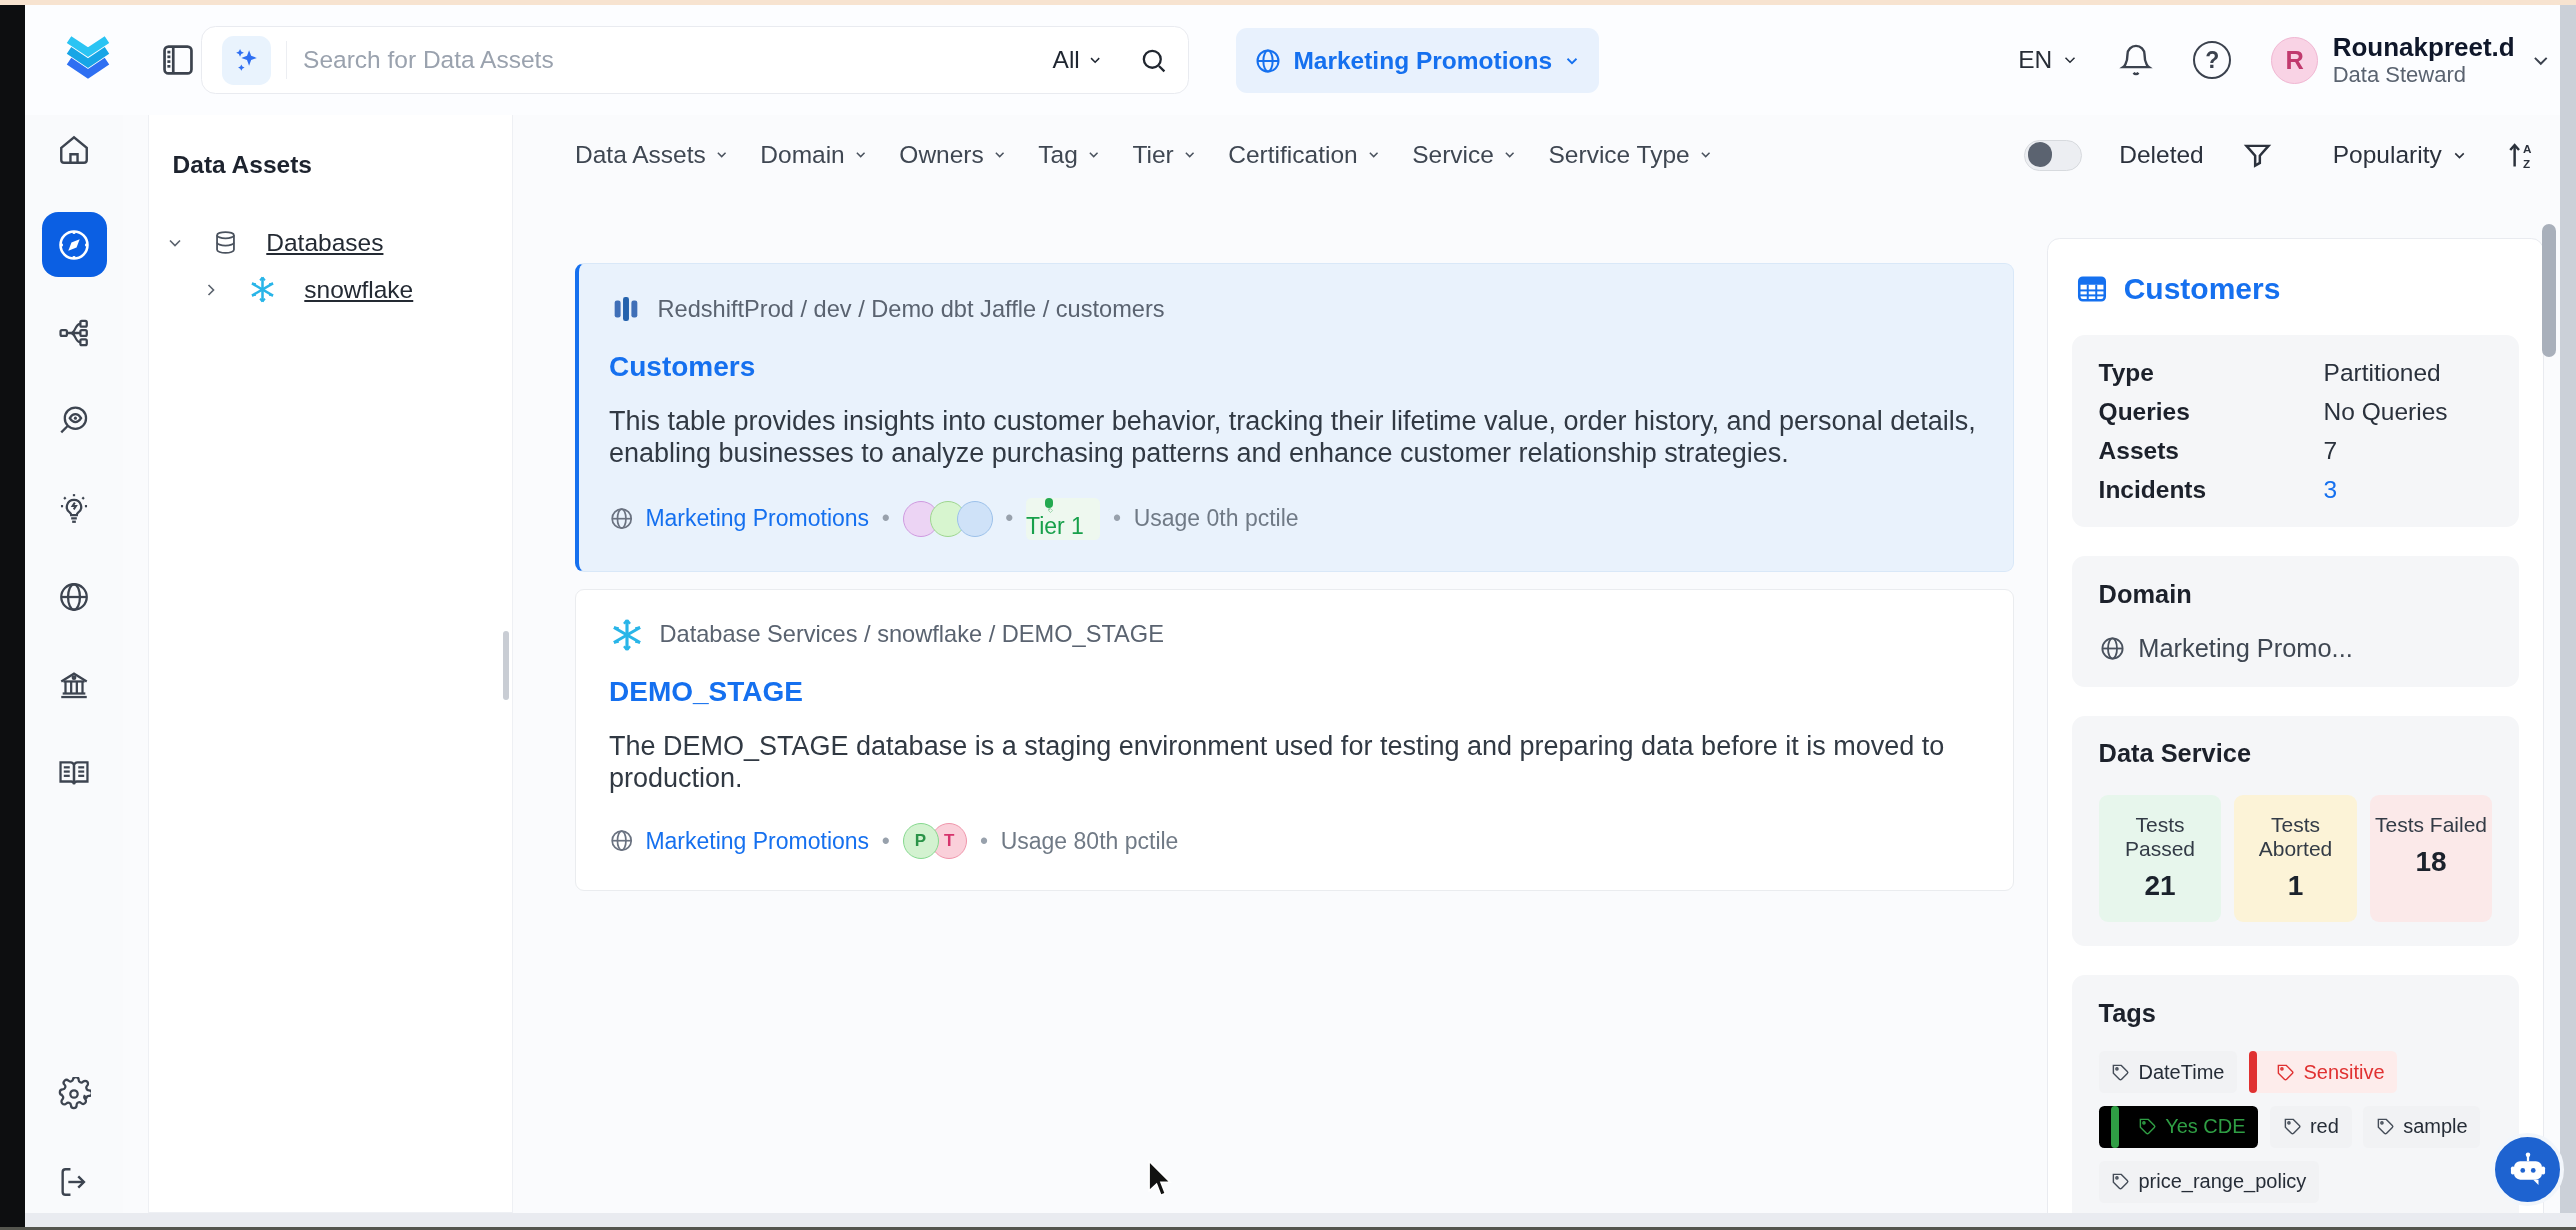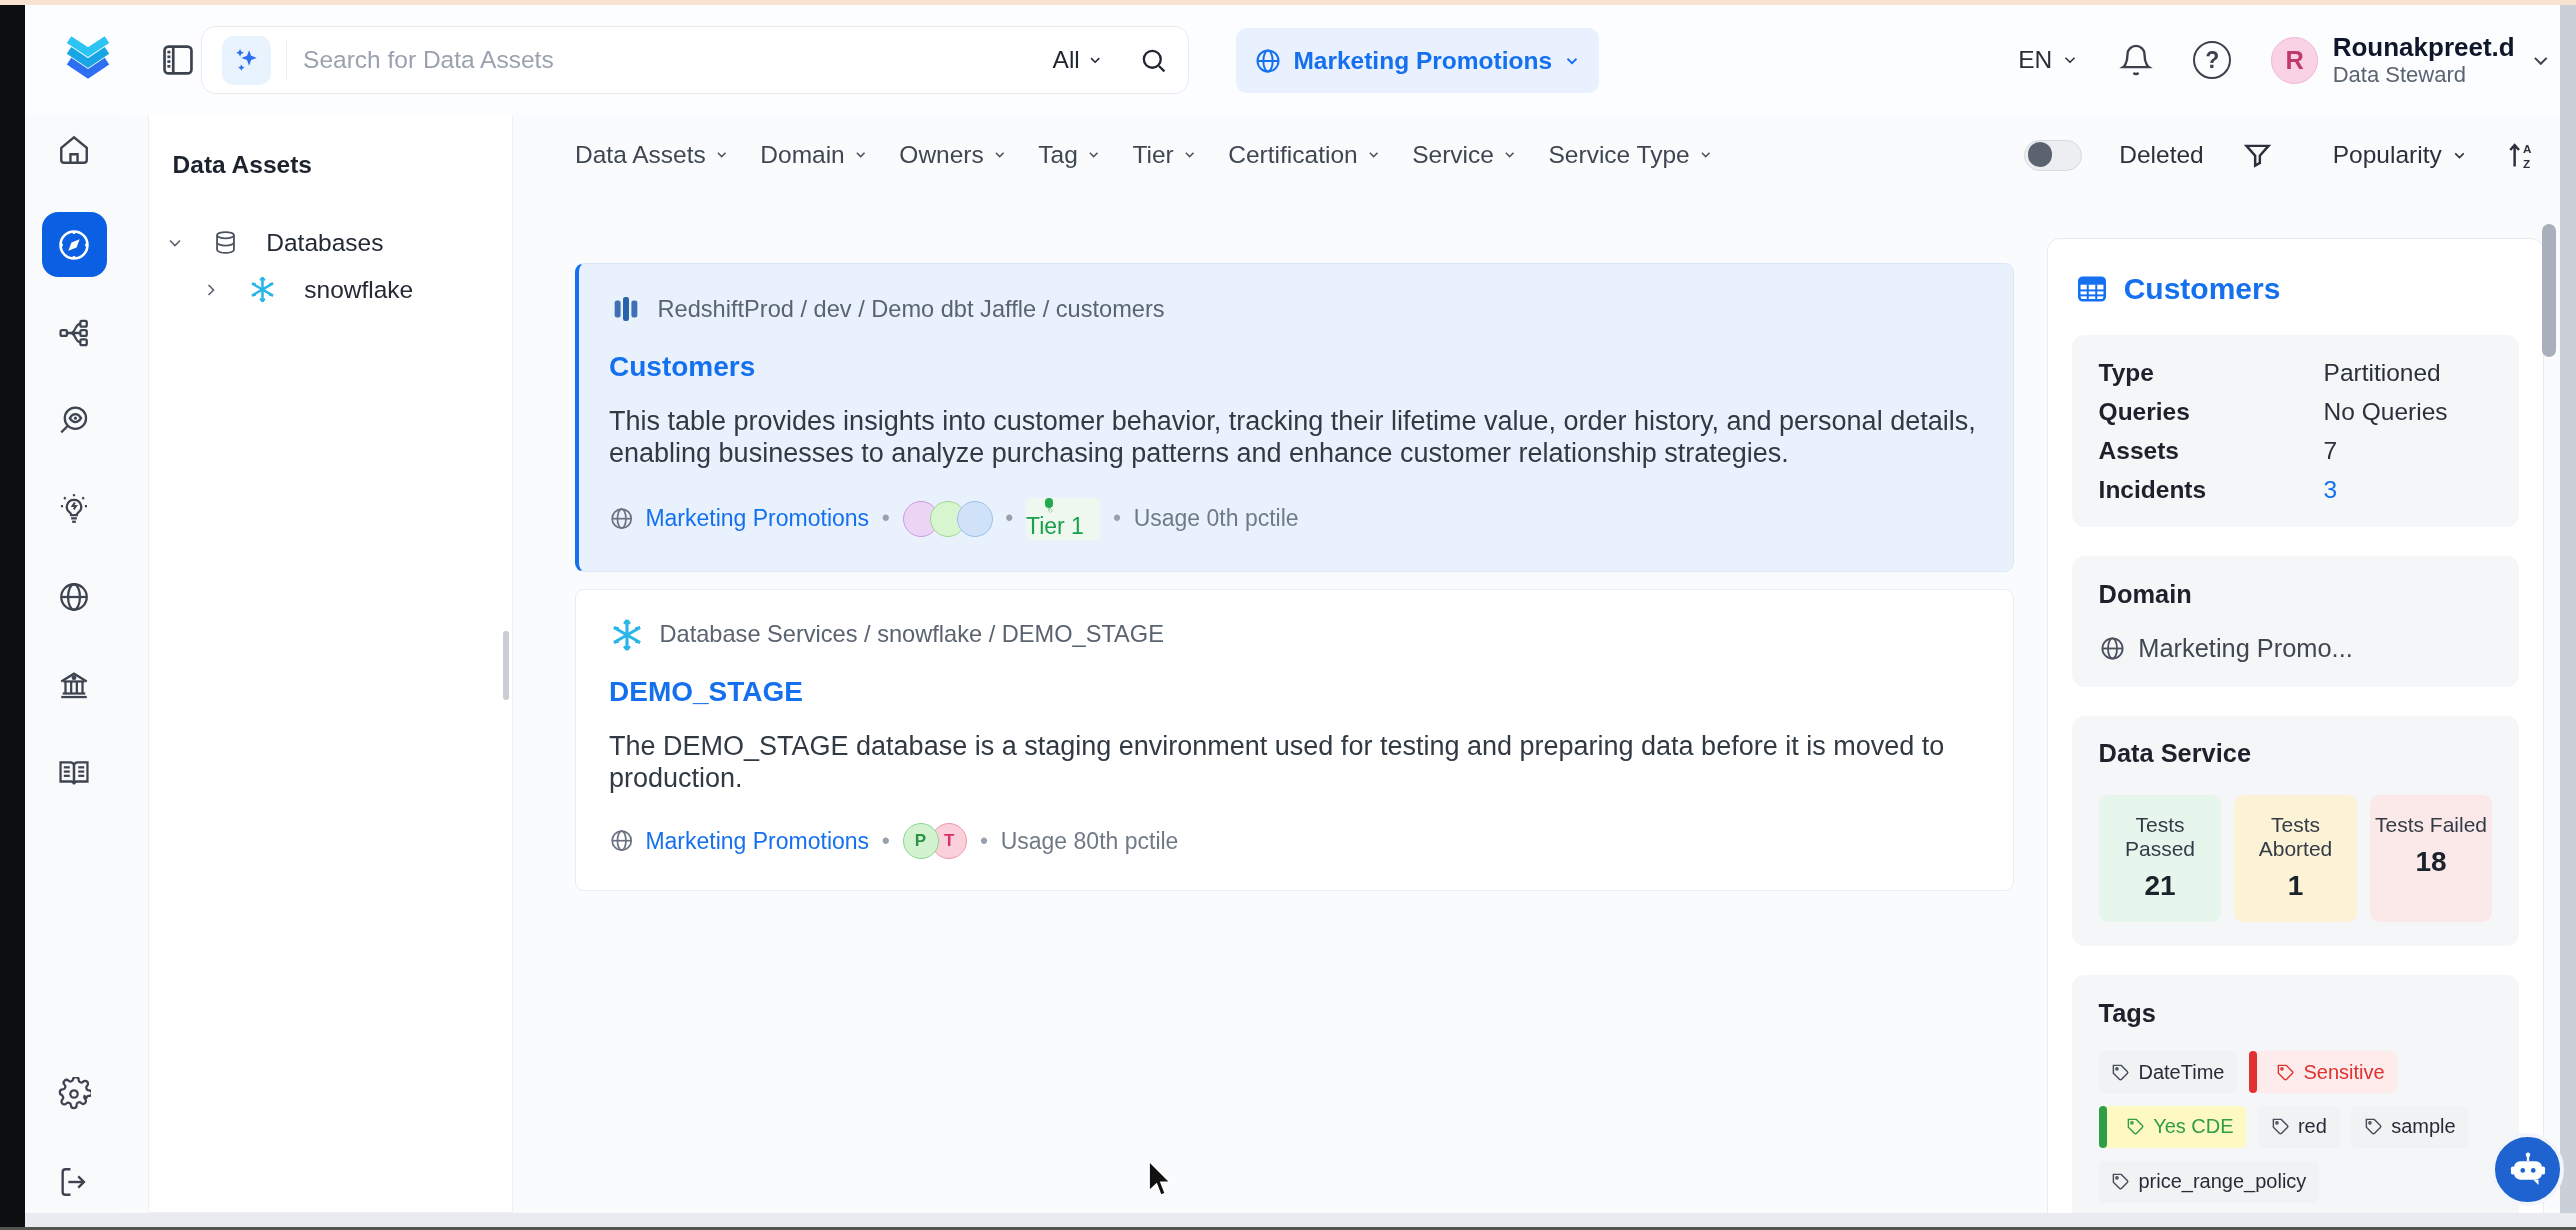--- a/index.html
+++ b/index.html
@@ -52,21 +52,21 @@
   .side-item.active{height:65px;border-radius:16.3px;background:#0b5fe3;color:#ffffff;margin-bottom:30px;}
   .side-spacer{flex:1;}
   .side-item.bottom{margin-bottom:37px;}
   .side-item.last{margin-bottom:5.4px;}
 
   
   .tree-panel{position:absolute;left:148px;top:115px;width:365px;bottom:18px;background:#ffffff;
               border:0.9px solid #eef0f4;border-top:none;z-index:4;}
   .tree-title{font-size:24.5px;font-weight:700;color:#1d232e;margin:36px 0 0 23.6px;}
   .tree{margin:40px 0 0 16.3px;}
-  .tree-row{display:flex;align-items:center;gap:27px;height:47px;font-size:24.5px;color:#242a33;cursor:pointer;}
+  .tree-row{display:flex;align-items:center;gap:27px;height:47px;font-size:24.5px;color:#242a33;cursor:pointer;text-decoration:underline;}
   .tree-row.child{padding-left:36px;}
   .tree-caret{color:#5b636e;}
   .tree-scroll{position:absolute;right:2.7px;top:516px;width:6.4px;height:69px;border-radius:3.6px;background:#c9cdd4;}
 
   
   .main{position:absolute;left:514px;top:115px;right:16.3px;bottom:18px;background:#fafbfd;}
   .filter-row{position:absolute;left:61px;right:22px;top:23.6px;display:flex;align-items:center;}
   .filter-item{display:flex;align-items:center;gap:8.2px;font-size:24.5px;color:#3f4752;margin-right:31px;cursor:pointer;}
   .filter-right{margin-left:auto;display:flex;align-items:center;gap:37px;}
   .toggle{width:58px;height:31px;border-radius:15.4px;background:#eceef2;border:0.9px solid #d7dade;position:relative;cursor:pointer;}
@@ -120,21 +120,21 @@
   .stat .s-val{font-size:28px;font-weight:700;color:#1b222c;margin-top:9px;}
   .stat.passed{background:#e7f6ec;}
   .stat.aborted{background:#fcf3d7;}
   .stat.failed{background:#fbe9e9;}
   .tag-rows{display:flex;flex-wrap:wrap;gap:12.7px 11.8px;margin-top:23.6px;}
   .tag-chip{display:flex;align-items:center;height:42px;background:#f1f2f4;border-radius:5.4px;padding:0 12.7px;
             font-size:20px;color:#262d37;gap:8.2px;cursor:pointer;}
   .tag-chip .tg{color:#454d58;}
   .tag-chip.red{background:#fdeceb;color:#e03131;padding-left:0;}
   .tag-chip.red .tg{color:#e03131;}
-  .tag-chip.green{background:#fef9c3;color:#2f9e44;padding-left:0;}
+  .tag-chip.green{background:#000000;color:#2f9e44;padding-left:12px;}
   .tag-chip.green .tg{color:#2f9e44;}
   .chip-bar{width:8.2px;height:42px;border-radius:4.5px;margin-right:11px;}
   .chip-bar.r{background:#e03131;}
   .chip-bar.g{background:#2f9e44;}
 
   
   .cursor{position:absolute;left:1146px;top:1160px;z-index:80;}
   .fab{position:absolute;left:2491px;top:1133px;width:73px;height:73px;border-radius:50%;background:#1e63d0;
        border:4.5px solid #f2f6fb;display:flex;align-items:center;justify-content:center;z-index:75;cursor:pointer;}
 </style>

